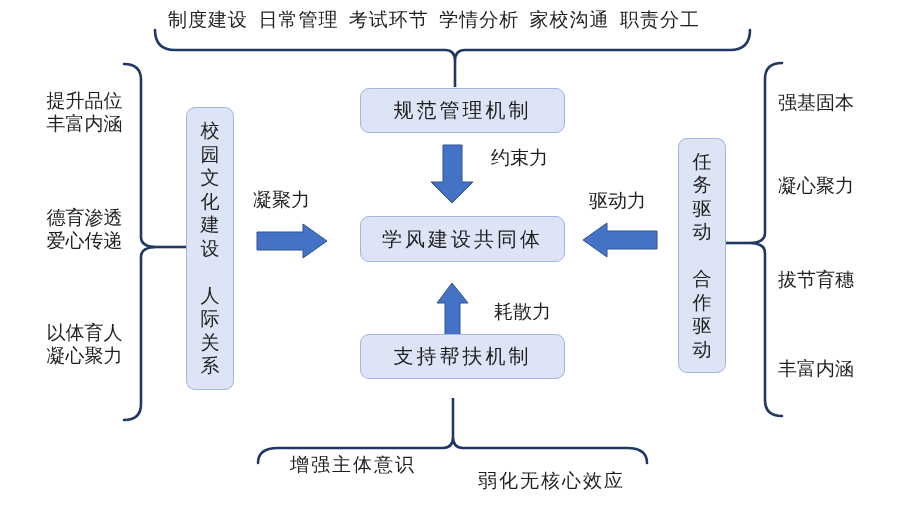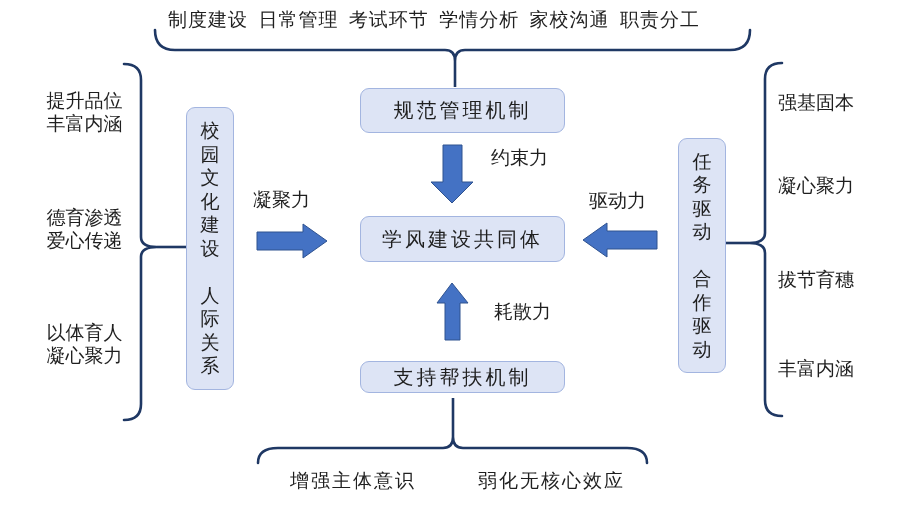--- a/index.html
+++ b/index.html
@@ -48,21 +48,21 @@
     <div class="lbl">制度建设</div>
     <div class="lbl">日常管理</div>
     <div class="lbl">考试环节</div>
     <div class="lbl">学情分析</div>
     <div class="lbl">家校沟通</div>
     <div class="lbl">职责分工</div>
   </div>
 
   <div class="box hbox" style="left:352px;top:88px;width:205px;height:45px;">规范管理机制</div>
   <div class="box hbox" style="left:352px;top:216px;width:205px;height:46px;">学风建设共同体</div>
-  <div class="box hbox" style="left:352px;top:361px;width:205px;height:32px;">支持帮扶机制</div>
+  <div class="box hbox" style="left:352px;top:334px;width:205px;height:45px;">支持帮扶机制</div>
   <div class="box vbox" style="left:186px;top:107px;width:48px;height:283px;">校
 园
 文
 化
 建
 设
 
 人
 际
 关
@@ -87,16 +87,16 @@
   <div class="lbl" style="left:32px;top:207px;width:105px;text-align:center;">德育渗透
 爱心传递</div>
   <div class="lbl" style="left:32px;top:322px;width:105px;text-align:center;">以体育人
 凝心聚力</div>
 
   <div class="lbl" style="left:778px;top:92px;width:90px;">强基固本</div>
   <div class="lbl" style="left:778px;top:175px;width:90px;">凝心聚力</div>
   <div class="lbl" style="left:778px;top:269px;width:90px;">拔节育穗</div>
   <div class="lbl" style="left:778px;top:358px;width:90px;">丰富内涵</div>
 
-  <div class="lbl" style="left:290px;top:470px;letter-spacing:2px;">增强主体意识</div>
+  <div class="lbl" style="left:290px;top:454px;letter-spacing:2px;">增强主体意识</div>
   <div class="lbl" style="left:478px;top:470px;letter-spacing:2px;">弱化无核心效应</div>
 
 </div>
 
 </body></html>

